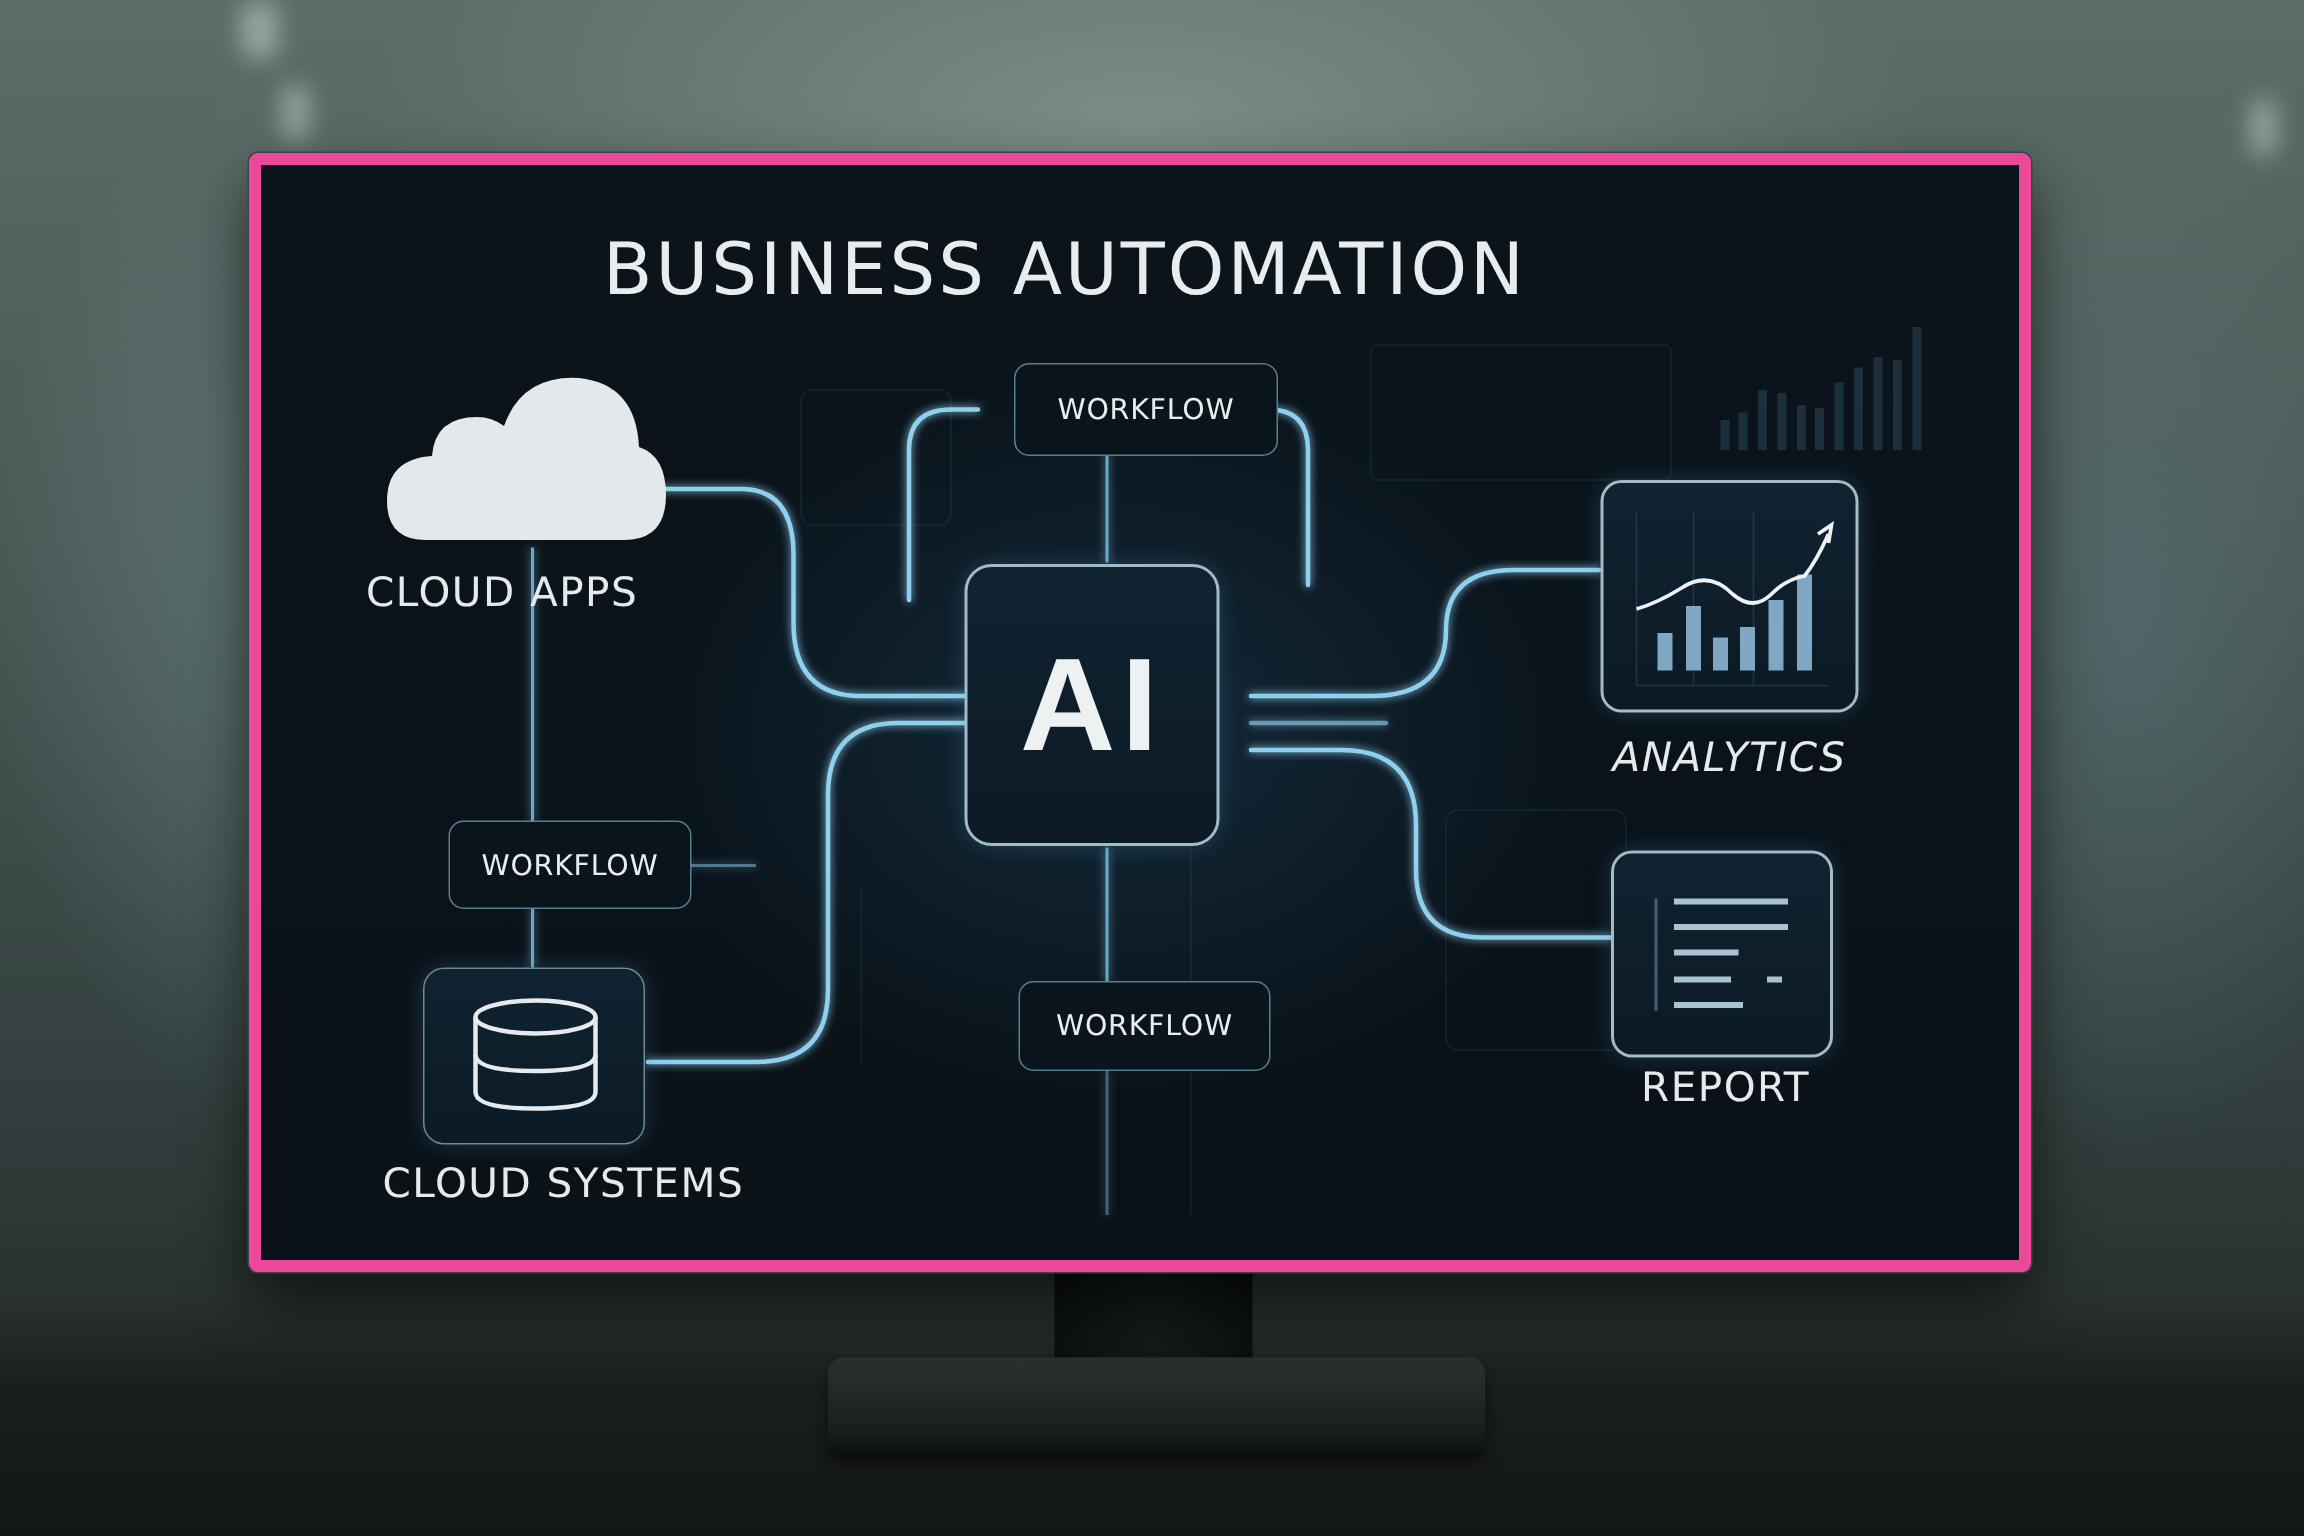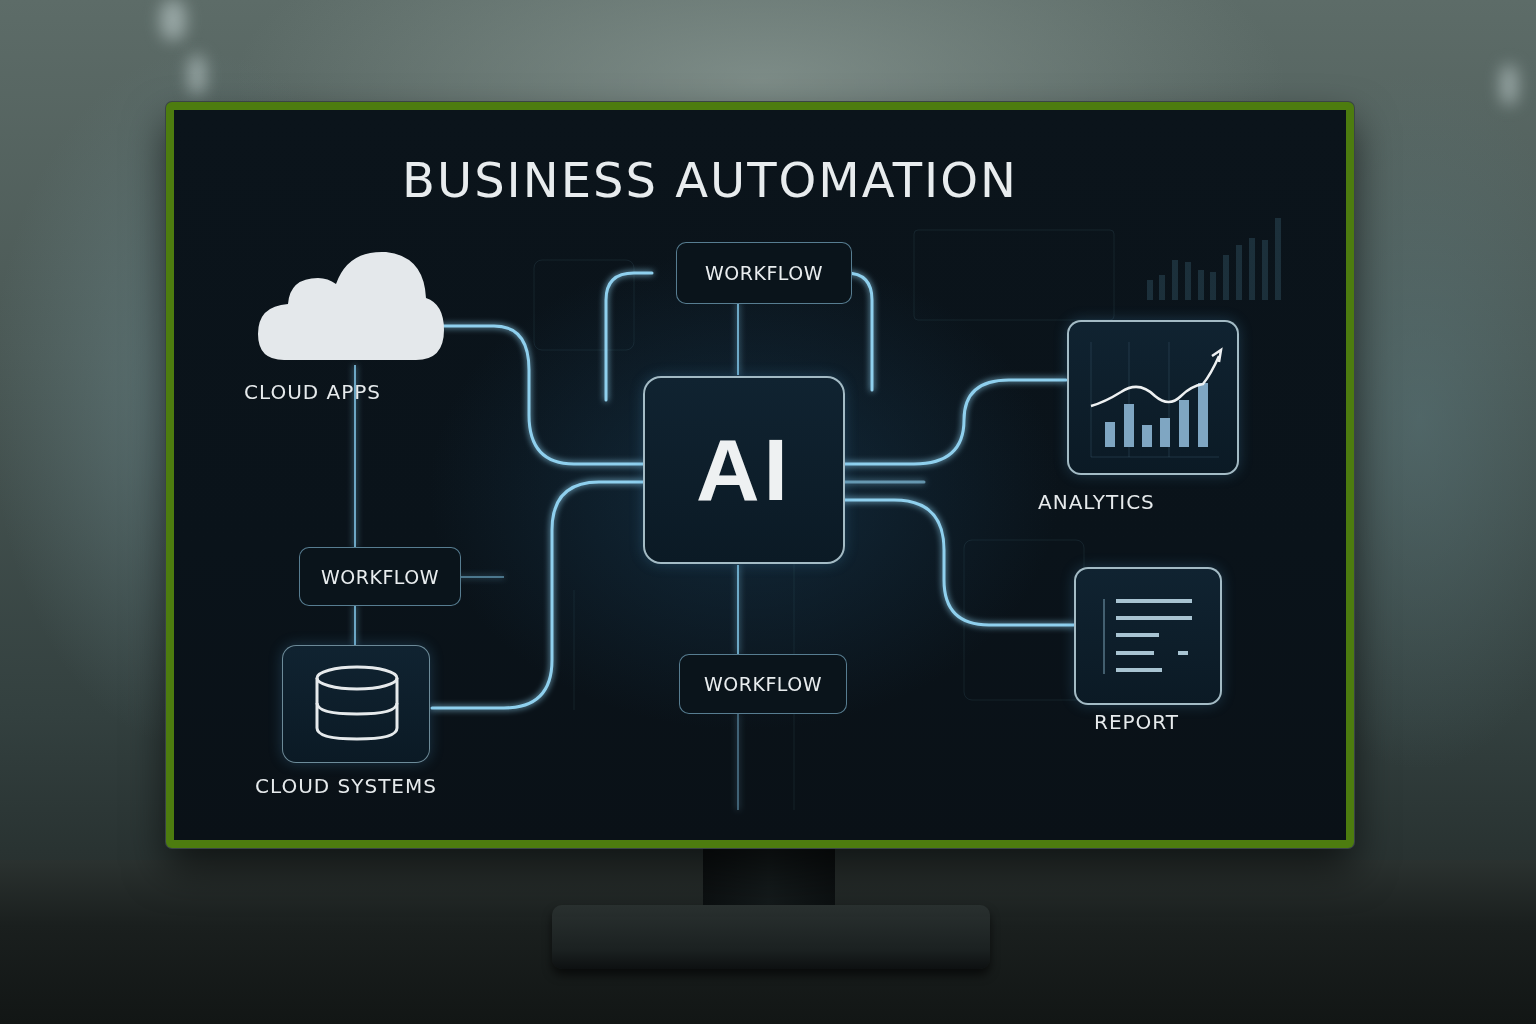--- a/index.html
+++ b/index.html
@@ -22,21 +22,21 @@
     background:linear-gradient(90deg,#0c1011,#141a1b 50%,#0c1011);
   }
   .stand-base {
     position:absolute; left:552px; top:905px; width:438px; height:64px;
     border-radius:10px;
     background:linear-gradient(180deg,#2a3130 0%,#1b2121 70%,#0d1011 100%);
     box-shadow:0 6px 10px rgba(0,0,0,0.6);
   }
   .monitor {
     position:absolute; left:166px; top:102px; width:1188px; height:746px;
-    background:#4d7c0f; border-radius:6px;
+    background:#ec4899; border-radius:6px;
     box-shadow:0 0 0 1px #3a4446, 0 20px 40px rgba(0,0,0,0.6);
   }
   .screen {
     position:absolute; left:8px; top:8px; width:1172px; height:730px;
     background:
       radial-gradient(ellipse 420px 320px at 570px 380px, rgba(25,60,85,0.55), transparent 75%),
       linear-gradient(180deg,#0b141b 0%,#0a131a 60%,#0a1117 100%);
     overflow:hidden;
   }
   .title {
@@ -52,21 +52,21 @@
     box-shadow:0 0 14px rgba(80,160,210,0.25);
   }
   .pill {
     position:absolute; box-sizing:border-box;
     border:1.5px solid rgba(120,170,195,0.7); border-radius:10px;
     background:#0a141b; color:#e9edef;
     display:flex; align-items:center; justify-content:center;
     font-size:19px; letter-spacing:0.5px;margin-left:24px;
   }
   .label {
-    position:absolute; color:#e6eaec; font-size:20px; letter-spacing:1px; white-space:nowrap;
+    position:absolute; color:#e6eaec; font-size:27px; letter-spacing:1px; white-space:nowrap;
   }
   .ai-text {
     position:absolute; left:0; top:0; width:100%; height:100%;
     display:flex; align-items:center; justify-content:center;
     color:#eef1f2; font-size:88px; font-weight:bold; letter-spacing:4px;
     font-family:"Liberation Sans", sans-serif;
   }
 </style>
 </head>
 <body>
@@ -151,21 +151,21 @@
       <path d="M28 112 Q2 112 2 86 Q2 58 32 56 Q34 30 62 30 Q72 30 80 36 Q92 2 130 4 Q168 8 170 50 Q188 56 188 82 Q188 112 160 112 Z" fill="#e4e8eb"></path>
     </svg>
     <div class="label" style="left:70px;top:270px;">CLOUD APPS</div>
 
     <div class="pill" style="left:478px;top:132px;width:176px;height:62px;">WORKFLOW</div>
 
     <div class="pill" style="left:101px;top:437px;width:162px;height:59px;">WORKFLOW</div>
 
     <div class="pill" style="left:481px;top:544px;width:168px;height:60px;">WORKFLOW</div>
 
-    <div class="node" style="left:469px;top:266px;width:202px;height:188px;border-radius:18px;">
+    <div class="node" style="left:469px;top:266px;width:170px;height:188px;border-radius:18px;">
       <div class="ai-text">AI</div>
     </div>
 
     <div class="node" style="left:108px;top:535px;width:148px;height:118px;border-width:1.5px;border-color:rgba(150,185,200,0.7);">
       <svg width="148" height="118" viewBox="0 0 148 118">
         <g fill="none" stroke="#e6eaec" stroke-width="3">
           <ellipse cx="74" cy="32" rx="40" ry="11"></ellipse>
           <path d="M34 32 L34 82 Q34 93 74 93 Q114 93 114 82 L114 32"></path>
           <path d="M34 57 Q34 68 74 68 Q114 68 114 57"></path>
         </g>
@@ -186,21 +186,21 @@
           <rect x="55" y="82" width="10" height="43"></rect>
           <rect x="73" y="103" width="10" height="22"></rect>
           <rect x="91" y="96" width="10" height="29"></rect>
           <rect x="110" y="78" width="10" height="47"></rect>
           <rect x="129" y="61" width="10" height="64"></rect>
         </g>
         <path d="M22 84 Q36 80 52 70 Q70 58 86 74 Q100 86 112 74 Q122 64 134 62 Q142 52 150 34" fill="none" stroke="#eef1f2" stroke-width="2.5"></path>
         <path d="M143 34 L152 28 L150 40" fill="none" stroke="#eef1f2" stroke-width="2.5"></path>
       </svg>
     </div>
-    <div class="label" style="left:864px;top:380px;">ANALYTICS</div>
+    <div class="label" style="left:901px;top:380px;font-style:italic;">ANALYTICS</div>
 
     <div class="node" style="left:900px;top:457px;width:148px;height:138px;">
       <svg width="144" height="134" viewBox="0 0 144 134">
         <path d="M28 30 L28 105" stroke="rgba(120,160,180,0.5)" stroke-width="2"></path>
         <g stroke="#a8c4d2" stroke-width="4">
           <path d="M40 32 L116 32"></path>
           <path d="M40 49 L116 49"></path>
           <path d="M40 66 L83 66"></path>
           <path d="M40 84 L78 84"></path>
           <path d="M102 84 L112 84"></path>

